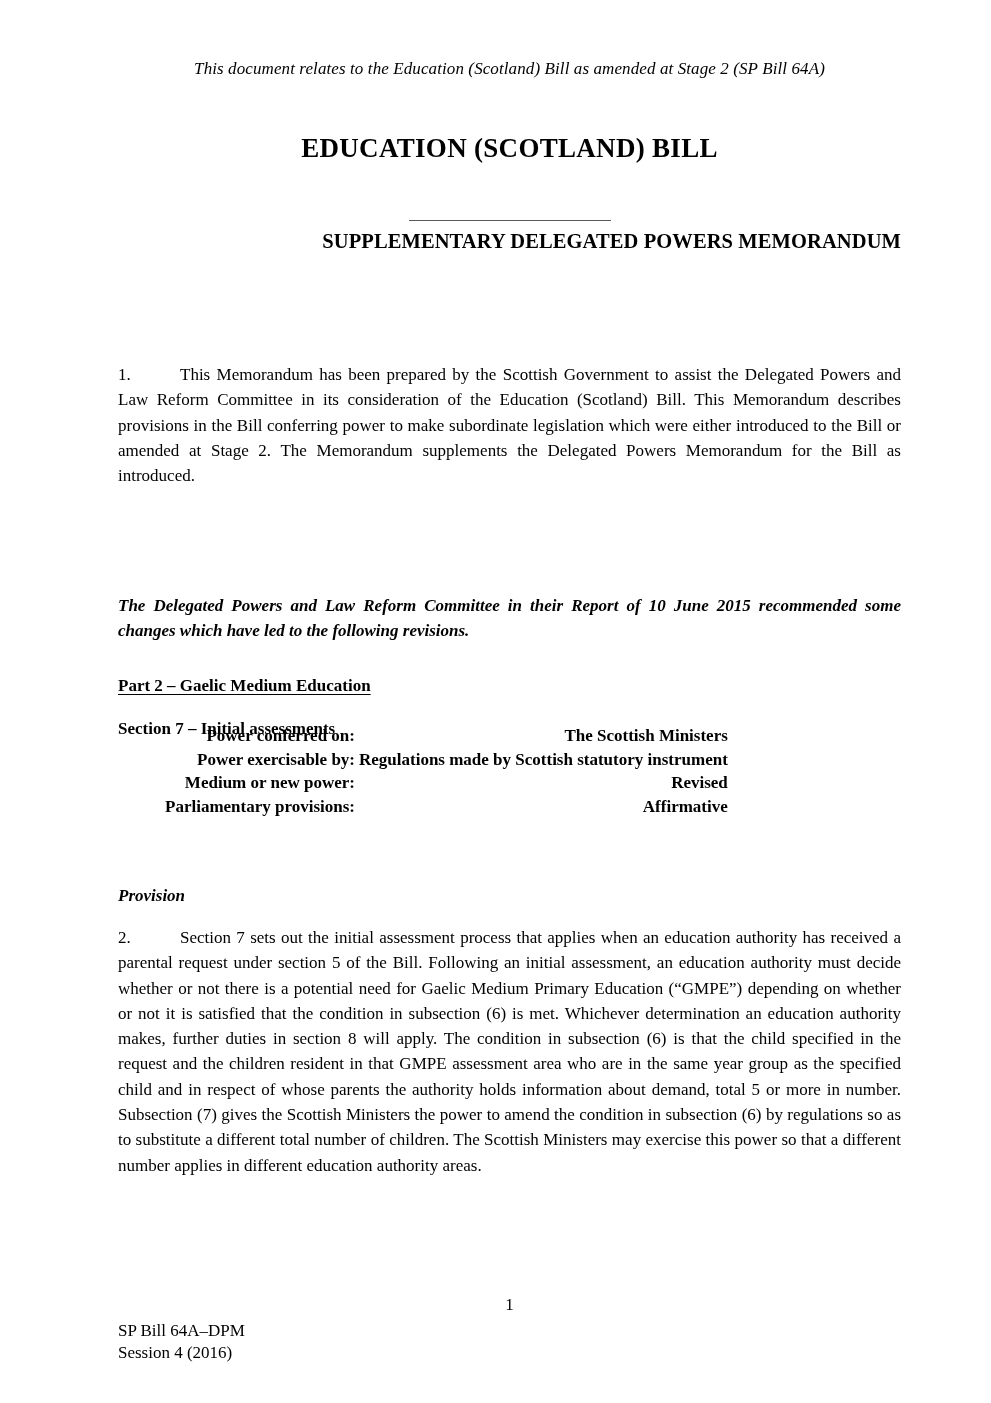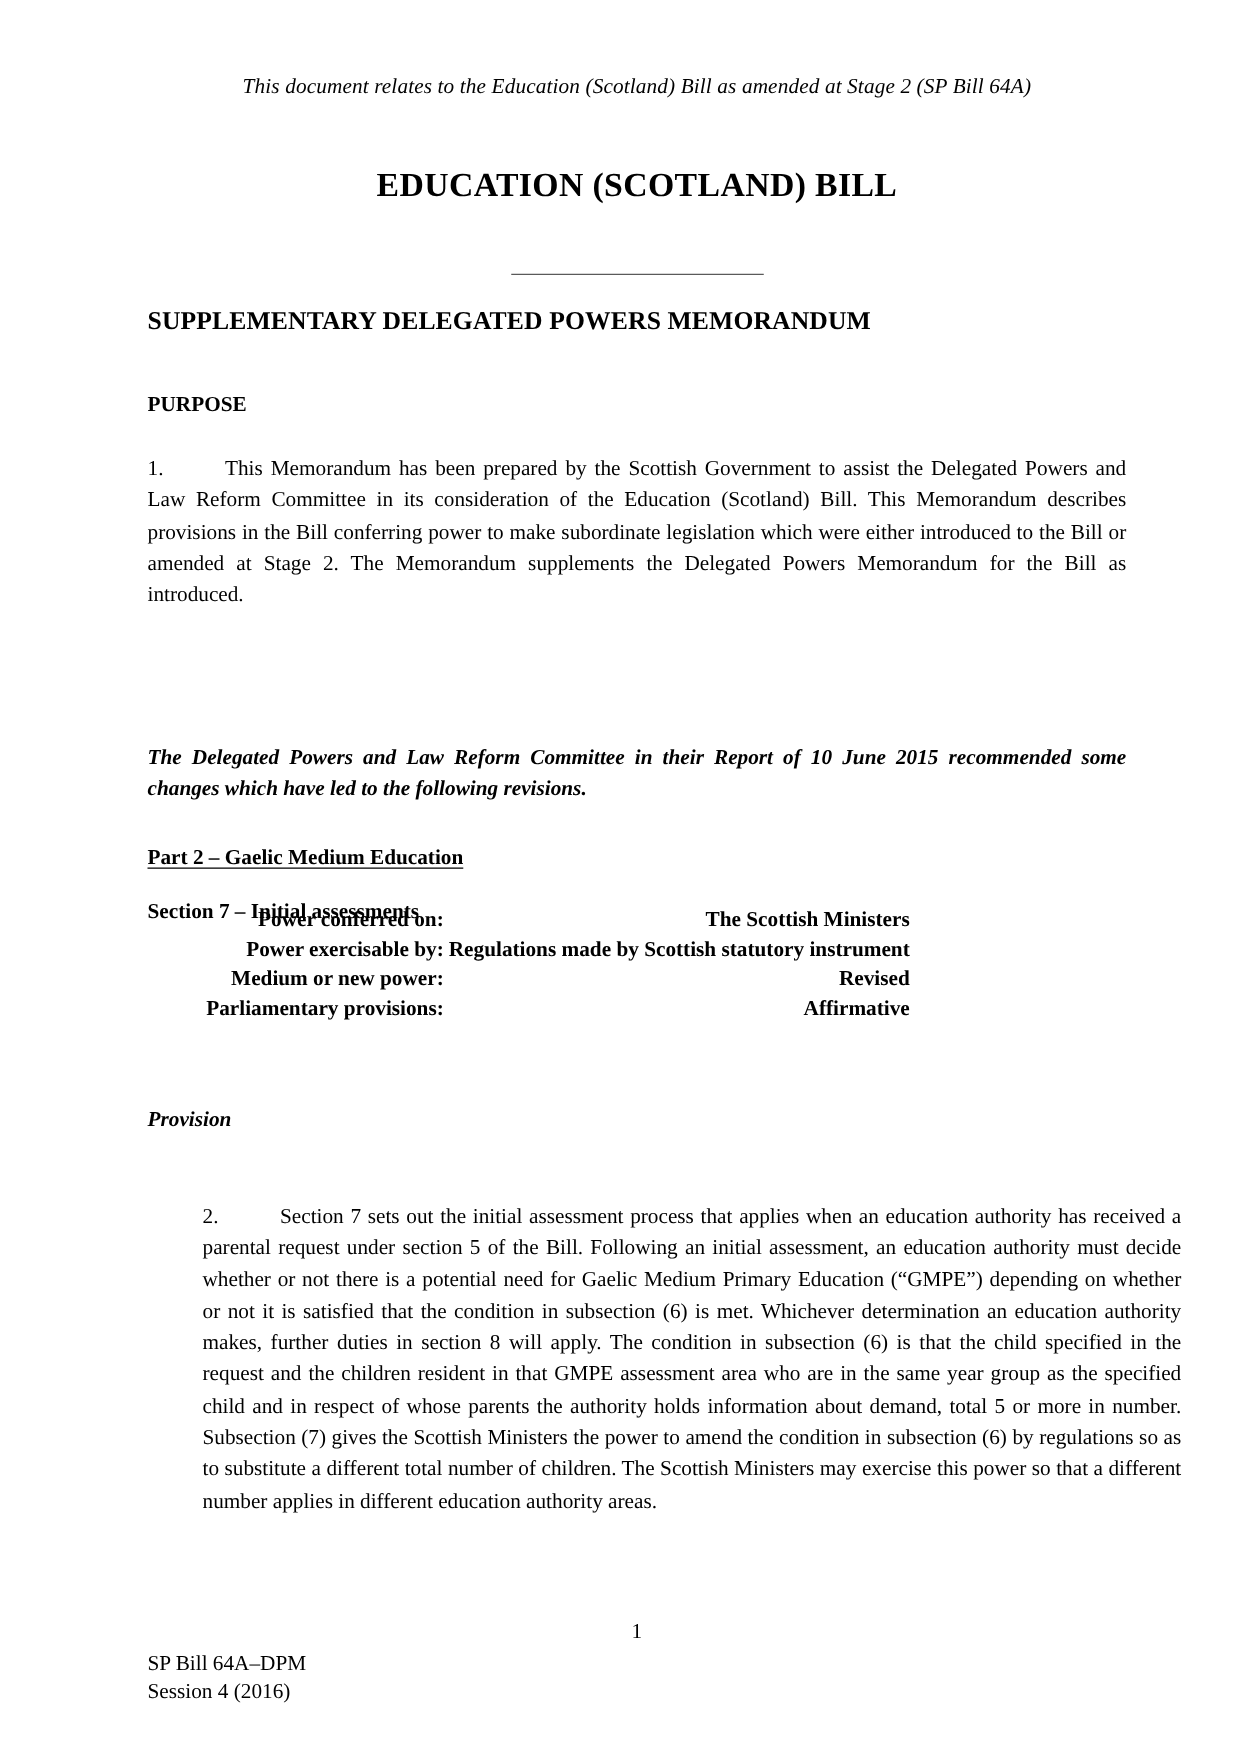--- a/index.html
+++ b/index.html
@@ -60,24 +60,24 @@
   .rule {
     display: inline-block;
     width: 202px;
     height: 0;
     border-top: 1.6px solid #5a5a5a;
     vertical-align: middle;
   }
 
   .doc-subtitle {
     position: absolute;
-    top: 244px;
-    left: 118px;
-    width: 783px;
-    text-align: left;
+    top: 228px;
+    left: 118px;
+    width: 783px;
+    text-align: right;
     font-weight: bold;
     font-size: 20.5px;
     line-height: 26px;
     letter-spacing: 0.1px;
   }
 
   
   .col {
     position: absolute;
     left: 118px;
@@ -183,21 +183,20 @@
   <div class="running-head">This document relates to the Education (Scotland) Bill as amended at Stage 2 (SP Bill 64A)</div>
 
   <div class="doc-title">EDUCATION (SCOTLAND) BILL</div>
 
   <div class="rule-wrap">
     <span class="rule"></span>
   </div>
 
   <div class="doc-subtitle">SUPPLEMENTARY DELEGATED POWERS MEMORANDUM</div>
 
-  <div class="col h-section" style="top: 313px;">PURPOSE</div>
 
   <div class="col para" style="top: 362px;">
     <span class="num">1.</span><span>This Memorandum has been prepared by the Scottish Government to assist the Delegated Powers and Law Reform Committee in its consideration of the Education (Scotland) Bill.  This Memorandum describes provisions in the Bill conferring power to make subordinate legislation which were either introduced to the Bill or amended at Stage 2.  The Memorandum supplements the Delegated Powers Memorandum for the Bill as introduced.</span>
   </div>
 
 
   <div class="col intro-note" style="top: 576px;">The Delegated Powers and Law Reform Committee in their Report of 10 June 2015 recommended some changes which have led to the following revisions.</div>
 
   <div class="col" style="top: 675px;">
     <span class="h-underline">Part 2 – Gaelic Medium Education</span>
@@ -223,21 +222,21 @@
         <tr>
           <td class="label">Parliamentary provisions:</td>
           <td class="value">Affirmative</td>
         </tr>
       </tbody>
     </table>
   </div>
 
   <div class="col h-provision" style="top: 885px;">Provision</div>
 
-  <div class="col para" style="top: 960px; margin-left: 44px;">
+  <div class="col para" style="top: 925px;">
     <span class="num">2.</span><span>Section 7 sets out the initial assessment process that applies when an education authority has received a parental request under section 5 of the Bill.  Following an initial assessment, an education authority must decide whether or not there is a potential need for Gaelic Medium Primary Education (“GMPE”) depending on whether or not it is satisfied that the condition in subsection (6) is met.  Whichever determination an education authority makes, further duties in section 8 will apply. The condition in subsection (6) is that the child specified in the request and the children resident in that GMPE assessment area who are in the same year group as the specified child and in respect of whose parents the authority holds information about demand, total 5 or more in number.  Subsection (7) gives the Scottish Ministers the power to amend the condition in subsection (6) by regulations so as to substitute a different total number of children. The Scottish Ministers may exercise this power so that a different number applies in different education authority areas.</span>
   </div>
 
   <div class="page-number">1</div>
 
   <div class="footer">
     <span>SP Bill 64A–DPM</span>
     <span>Session 4 (2016)</span>
   </div>
 

